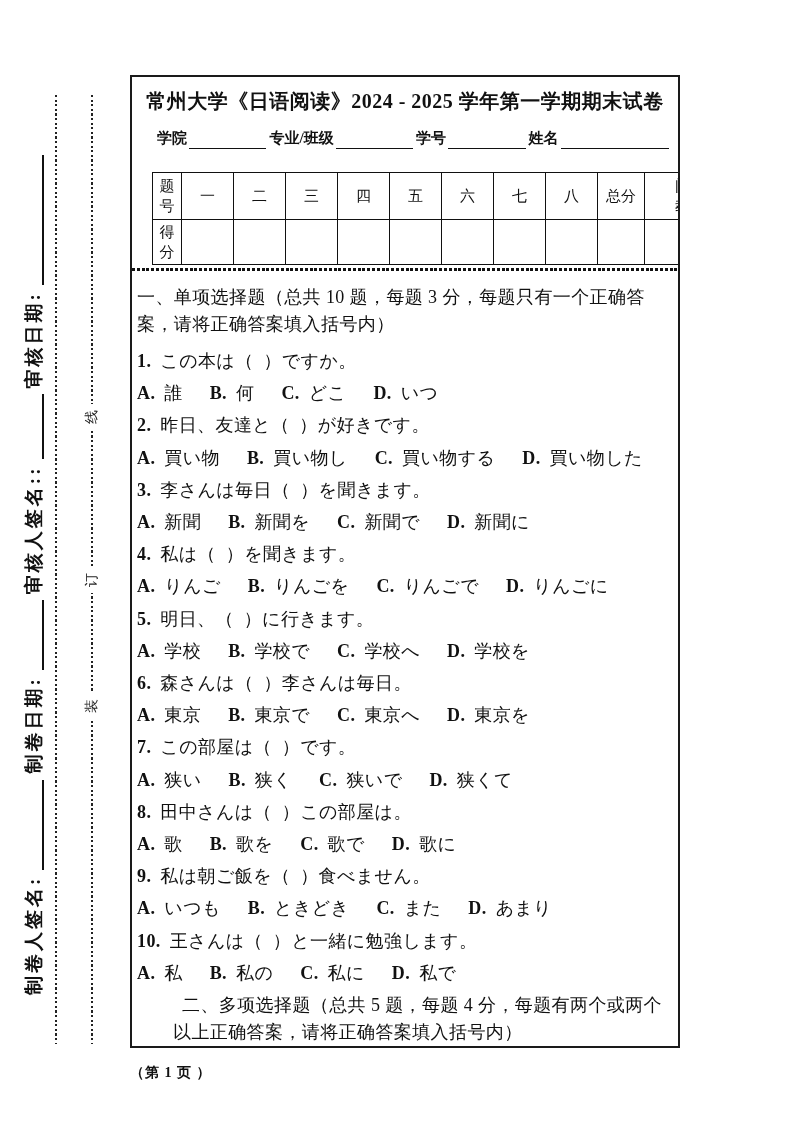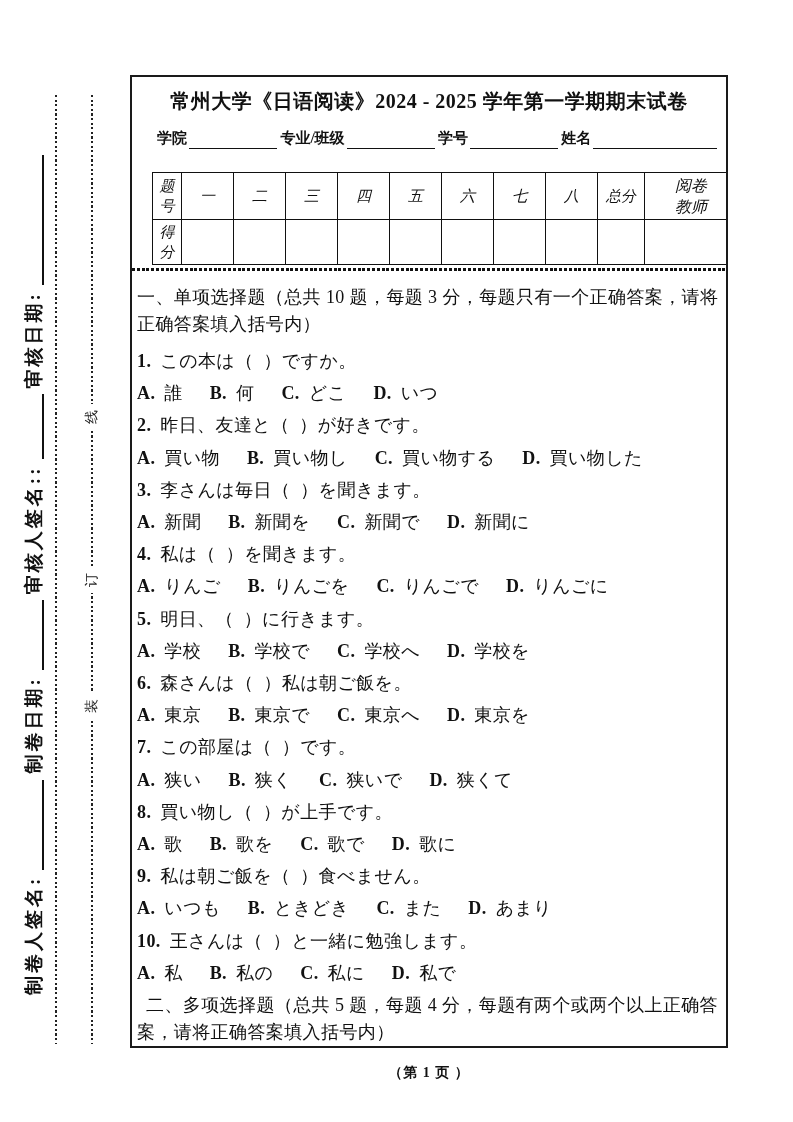--- a/index.html
+++ b/index.html
@@ -15,56 +15,56 @@
              display:flex;align-items:center;justify-content:center;
              font-size:14px;transform:rotate(-90deg);color:#222;}
   .side-labels{position:absolute;left:20px;top:995px;width:840px;height:28px;
                transform-origin:0 0;transform:rotate(-90deg);
                display:flex;align-items:center;justify-content:space-between;
                font-size:19px;font-weight:bold;letter-spacing:3px;white-space:nowrap;}
   .side-line{display:inline-block;height:17px;border-bottom:2px solid #111;}
   .w90{width:90px;} .w70{width:70px;} .w65{width:65px;} .w130{width:130px;}
 
   
-  .sheet{position:absolute;left:130px;top:75px;width:598px;height:973px;
+  .sheet{position:absolute;left:130px;top:75px;width:550px;height:973px;
          box-sizing:border-box;border:2px solid #1a1a1a;background:#fff;overflow:hidden;}
   .exam-title{position:absolute;top:11px;left:0;right:0;text-align:center;
               font-size:20px;font-weight:bold;white-space:nowrap;letter-spacing:0.5px;}
   .fields{position:absolute;top:52px;left:25px;right:9px;display:flex;align-items:flex-end;
           font-size:15px;font-weight:bold;}
   .field-label{white-space:nowrap;padding-bottom:1px;}
   .fill-line{border-bottom:1.5px solid #111;height:18px;flex:1 1 0;margin-left:2px;margin-right:3px;}
   .fill-line.wide{flex:1.4 1 0;margin-right:0;}
 
   table.score{position:absolute;top:95px;left:20px;border-collapse:collapse;
-              table-layout:fixed;width:574px;font-style:italic;}
+              table-layout:fixed;width:574px;}
   table.score td{border:1.4px solid #111;text-align:center;vertical-align:middle;
                  font-size:15px;padding:0;}
   table.score tr.r1 td{height:46px;}
   table.score tr.r2 td{height:44px;}
   .c-qnum{width:28px;} .c-num{width:51px;} .c-total{width:46px;} .c-marker{width:92px;}
   .vcell{display:inline-block;width:17px;word-break:break-all;line-height:20px;font-size:15px;}
   .mcell{display:inline-block;width:32px;word-break:break-all;line-height:21px;font-size:16px;}
 
   .dotted-sep{position:absolute;top:191px;left:0;right:0;height:3.2px;
               background:repeating-linear-gradient(to right,#111 0 3px,transparent 3px 4.8px);}
 
   .content{position:absolute;top:207px;left:5px;right:6px;bottom:0;overflow:hidden;
            font-size:18px;letter-spacing:0.4px;}
   .section-heading{line-height:27px;margin-bottom:7px;}
-  .section-heading.s2{margin-top:3px;text-indent:9px;}
+  .section-heading.s2{margin-top:3px;text-indent:9px;margin-left:36px;}
   .q-line{line-height:32.2px;white-space:nowrap;overflow:hidden;}
   .latin{font-family:"Liberation Serif","DejaVu Serif",serif;font-weight:bold;}
   .q-num{margin-right:9px;}
   .q-text{white-space:pre;}
   .opt{margin-right:27px;}
   .opt-key{margin-right:9px;}
   .opt-text{white-space:pre;}
 
-  .page-footer{position:absolute;left:130px;top:1064px;width:598px;text-align:center;
+  .page-footer{position:absolute;left:130px;top:1064px;width:598px;text-align:left;
                font-size:14px;font-weight:bold;letter-spacing:1px;}
 </style>
 </head>
 <body>
 
 <div id="canvas">
 
   <div class="vdots left"></div>
   <div class="vdots right"></div>
   <div class="bind-char" style="top:405px;">线</div>
@@ -163,35 +163,35 @@
 
   <div class="q-block">
     <div class="q-line">
       <span class="latin q-num">5.</span><span class="q-text">明日、（  ）に行きます。</span>
     </div>
     <div class="q-line options"><span class="opt"><span class="latin opt-key">A.</span><span class="opt-text">学校</span></span><span class="opt"><span class="latin opt-key">B.</span><span class="opt-text">学校で</span></span><span class="opt"><span class="latin opt-key">C.</span><span class="opt-text">学校へ</span></span><span class="opt"><span class="latin opt-key">D.</span><span class="opt-text">学校を</span></span></div>
   </div>
 
   <div class="q-block">
     <div class="q-line">
-      <span class="latin q-num">6.</span><span class="q-text">森さんは（  ）私は朝ご飯を。</span>
+      <span class="latin q-num">6.</span><span class="q-text">森さんは（  ）李さんは毎日。</span>
     </div>
     <div class="q-line options"><span class="opt"><span class="latin opt-key">A.</span><span class="opt-text">東京</span></span><span class="opt"><span class="latin opt-key">B.</span><span class="opt-text">東京で</span></span><span class="opt"><span class="latin opt-key">C.</span><span class="opt-text">東京へ</span></span><span class="opt"><span class="latin opt-key">D.</span><span class="opt-text">東京を</span></span></div>
   </div>
 
   <div class="q-block">
     <div class="q-line">
       <span class="latin q-num">7.</span><span class="q-text">この部屋は（  ）です。</span>
     </div>
     <div class="q-line options"><span class="opt"><span class="latin opt-key">A.</span><span class="opt-text">狭い</span></span><span class="opt"><span class="latin opt-key">B.</span><span class="opt-text">狭く</span></span><span class="opt"><span class="latin opt-key">C.</span><span class="opt-text">狭いで</span></span><span class="opt"><span class="latin opt-key">D.</span><span class="opt-text">狭くて</span></span></div>
   </div>
 
   <div class="q-block">
     <div class="q-line">
-      <span class="latin q-num">8.</span><span class="q-text">買い物し（  ）が上手です。</span>
+      <span class="latin q-num">8.</span><span class="q-text">田中さんは（  ）この部屋は。</span>
     </div>
     <div class="q-line options"><span class="opt"><span class="latin opt-key">A.</span><span class="opt-text">歌</span></span><span class="opt"><span class="latin opt-key">B.</span><span class="opt-text">歌を</span></span><span class="opt"><span class="latin opt-key">C.</span><span class="opt-text">歌で</span></span><span class="opt"><span class="latin opt-key">D.</span><span class="opt-text">歌に</span></span></div>
   </div>
 
   <div class="q-block">
     <div class="q-line">
       <span class="latin q-num">9.</span><span class="q-text">私は朝ご飯を（  ）食べません。</span>
     </div>
     <div class="q-line options"><span class="opt"><span class="latin opt-key">A.</span><span class="opt-text">いつも</span></span><span class="opt"><span class="latin opt-key">B.</span><span class="opt-text">ときどき</span></span><span class="opt"><span class="latin opt-key">C.</span><span class="opt-text">また</span></span><span class="opt"><span class="latin opt-key">D.</span><span class="opt-text">あまり</span></span></div>
   </div>

